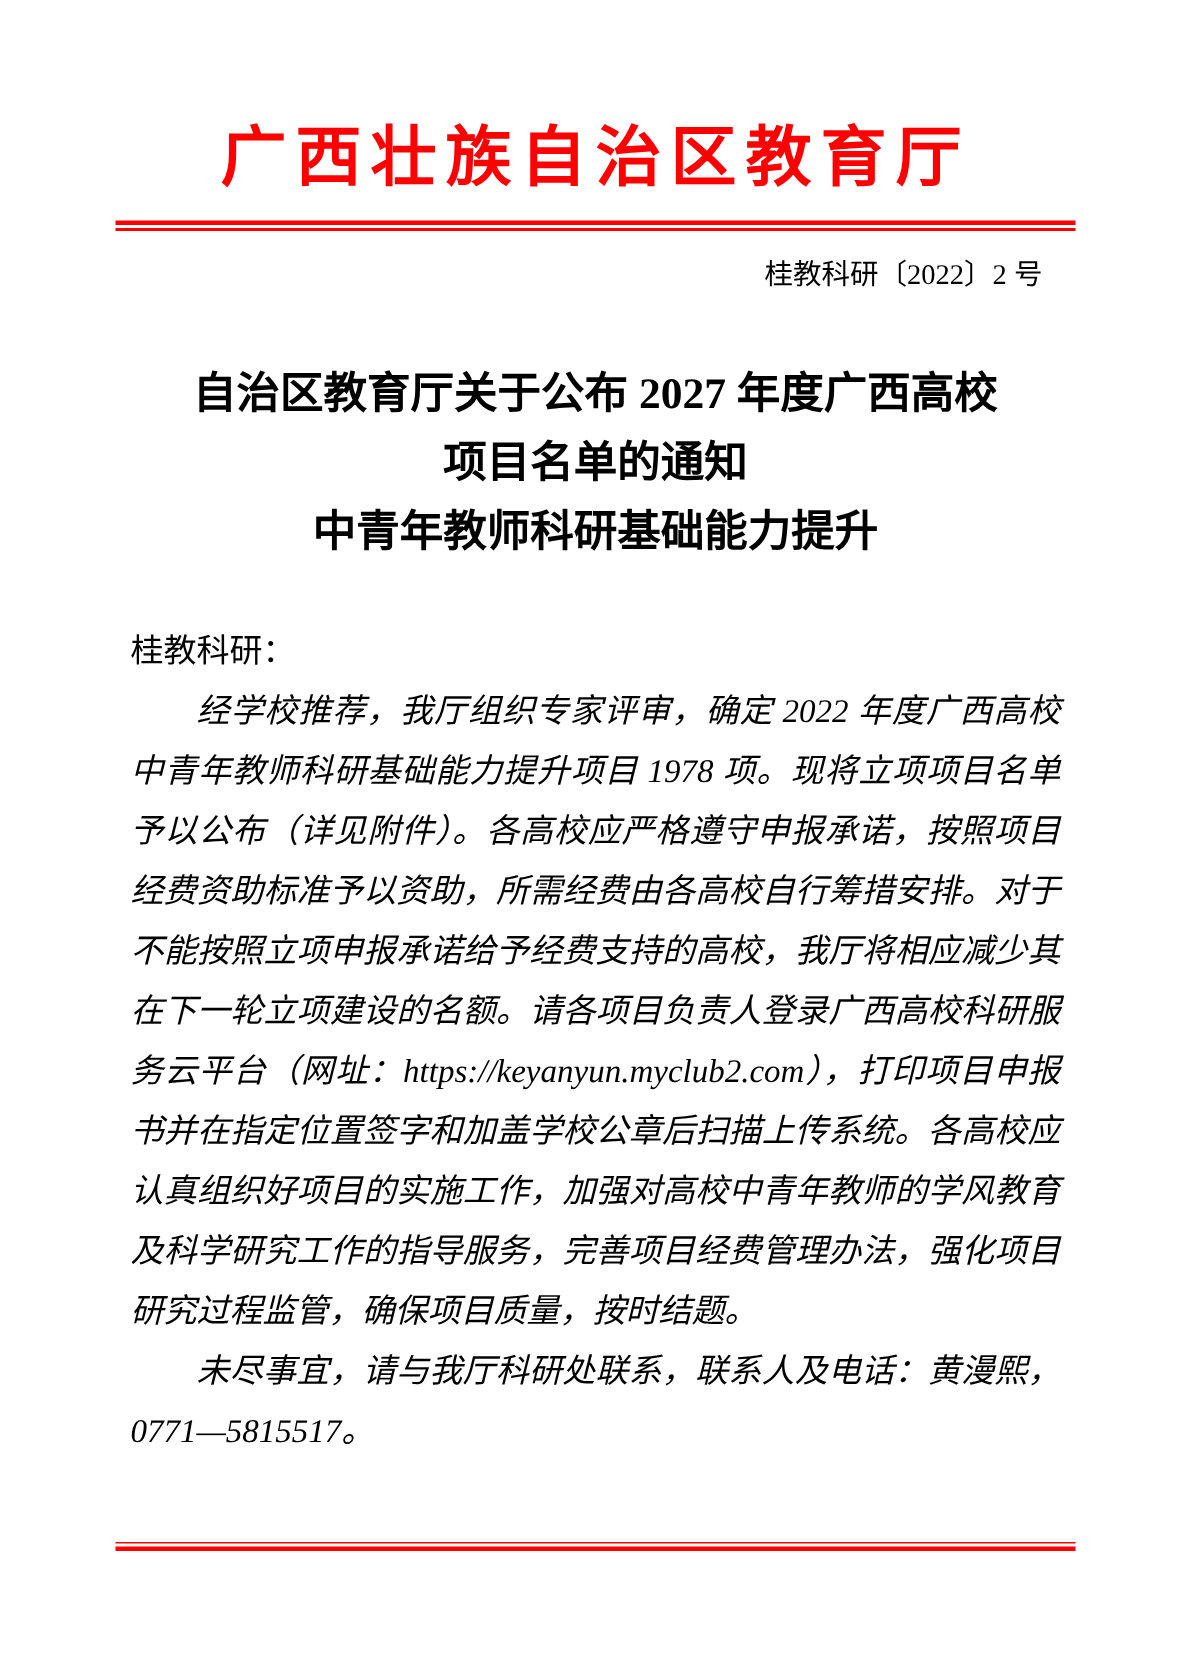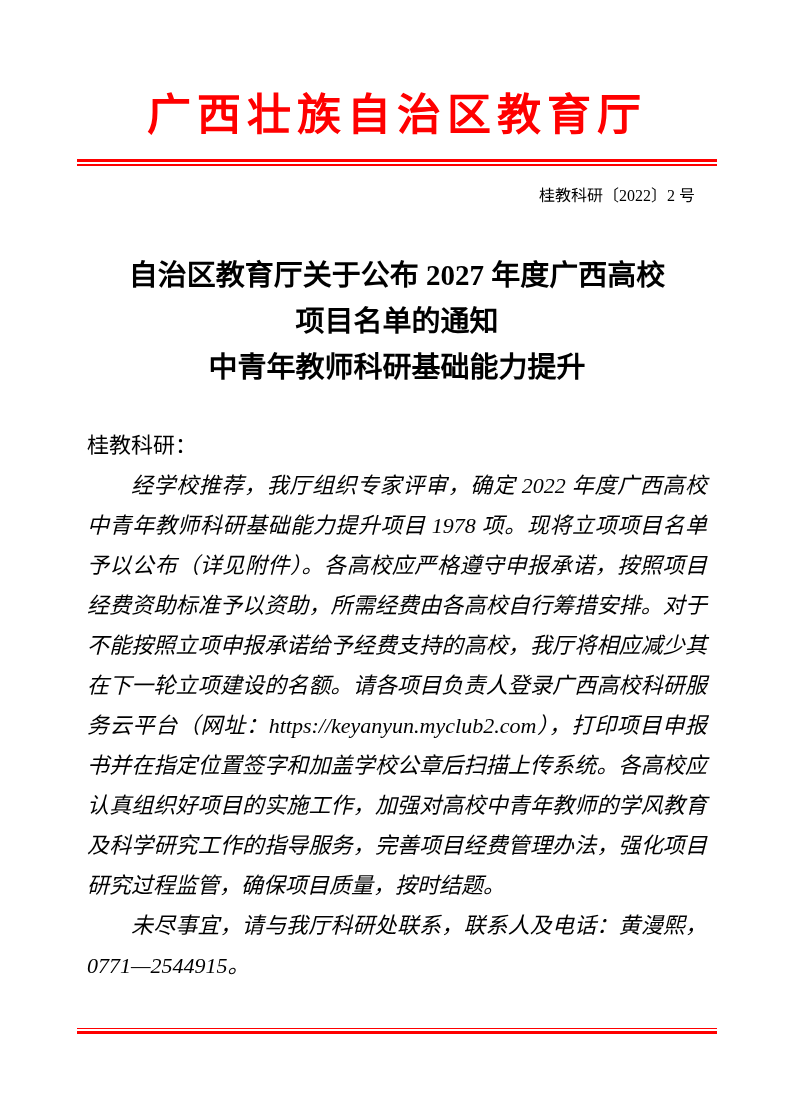--- a/index.html
+++ b/index.html
@@ -13,43 +13,43 @@
     height: 1108px;
     margin: 0 auto;
     background: #ffffff;
     box-sizing: border-box;
     padding-top: 78px;
     overflow: hidden;
     font-family: "Liberation Serif", "DejaVu Serif", serif;
     color: #000000;
   }
   .agency-name {
-    margin: 12px;
+    margin: 0;
     text-align: center;
     font-size: 44px;
     line-height: 56px;
     font-weight: bold;
     letter-spacing: 6px;
     color: #ff0000;
-    font-family: Liberation Mono, monospace;
+    font-family: Liberation Sans, sans-serif;
   }
   .rule-top {
     width: 640px;
     height: 2px;              
     margin: 13px auto 0 auto;
     border-top: 3px solid #ff0000;
     border-bottom: 2px solid #ff0000;
   }
   .doc-number {
     width: 640px;
     margin: 16px auto 0 auto;
     box-sizing: border-box;
     padding-right: 22px;
     text-align: right;
-    font-size: 16px;
+    font-size: 19px;
     line-height: 28px;
   }
   .doc-title {
     margin-top: 42px;
     text-align: center;
     font-size: 29px;
     line-height: 46px;
     font-weight: bold;
   }
   .doc-body {
@@ -94,18 +94,18 @@
 
   <div class="doc-title">
     <div>自治区教育厅关于公布 2027 年度广西高校</div>
     <div>项目名单的通知</div>
     <div>中青年教师科研基础能力提升</div>
   </div>
 
   <div class="doc-body">
     <p>桂教科研：</p>
     <p class="para-indent">经学校推荐，我厅组织专家评审，确定 2022 年度广西高校中青年教师科研基础能力提升项目 1978 项。现将立项项目名单予以公布（详见附件）。各高校应严格遵守申报承诺，按照项目经费资助标准予以资助，所需经费由各高校自行筹措安排。对于不能按照立项申报承诺给予经费支持的高校，我厅将相应减少其在下一轮立项建设的名额。请各项目负责人登录广西高校科研服务云平台（网址：https://keyanyun.myclub2.com），打印项目申报书并在指定位置签字和加盖学校公章后扫描上传系统。各高校应认真组织好项目的实施工作，加强对高校中青年教师的学风教育及科学研究工作的指导服务，完善项目经费管理办法，强化项目研究过程监管，确保项目质量，按时结题。</p>
-    <p class="para-indent">未尽事宜，请与我厅科研处联系，联系人及电话：黄漫熙，0771—2544915。</p>
+    <p class="para-indent">未尽事宜，请与我厅科研处联系，联系人及电话：黄漫熙，0771—5815517。</p>
   </div>
 
   <div class="rule-bottom"></div>
 
 </div>
 
 </body></html>

